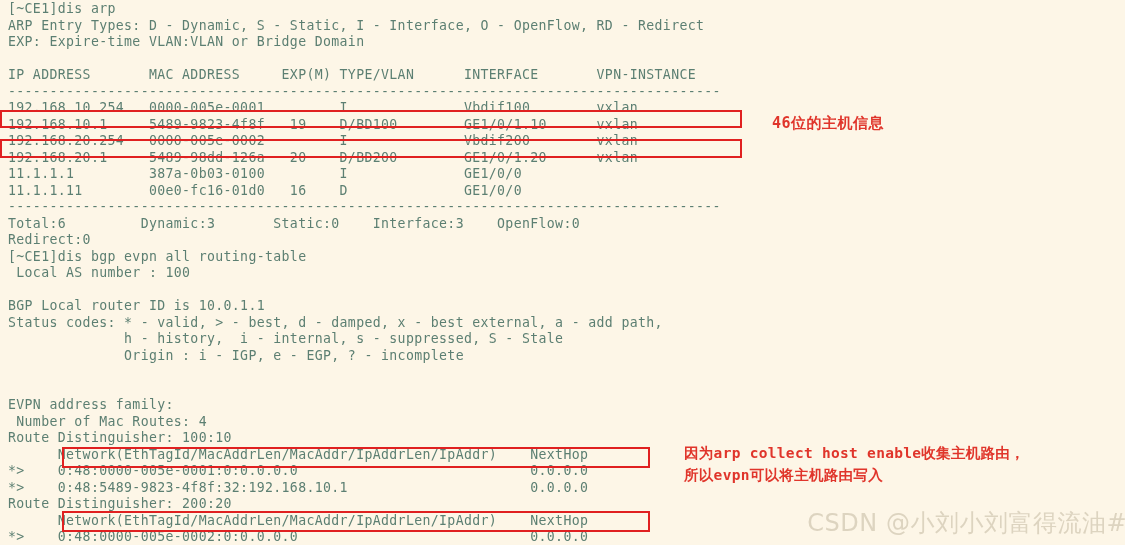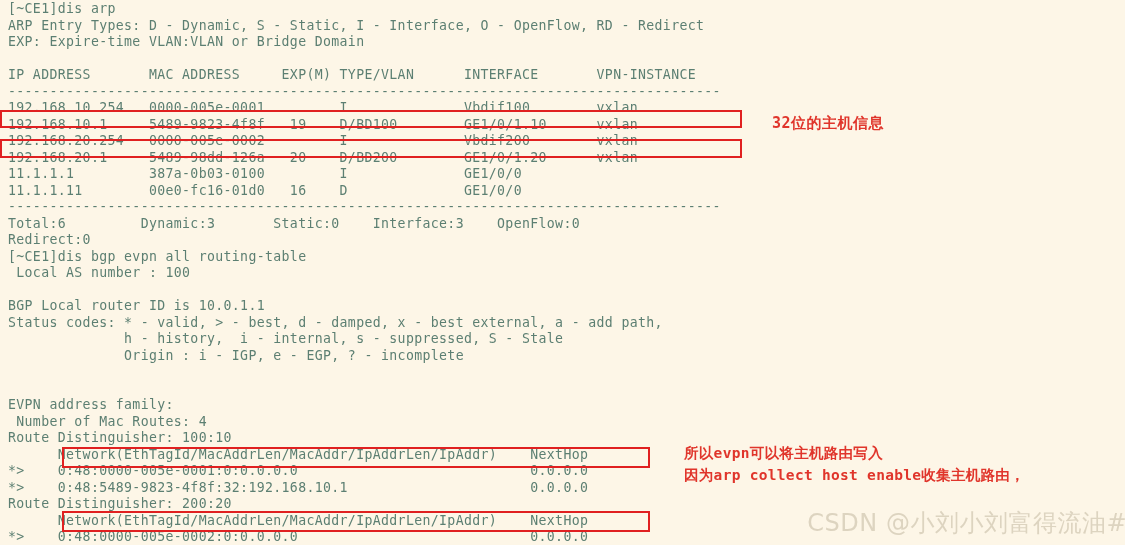--- a/index.html
+++ b/index.html
@@ -113,19 +113,19 @@
 Route Distinguisher: 200:20
       Network(EthTagId/MacAddrLen/MacAddr/IpAddrLen/IpAddr)    NextHop
 *&gt;    0:48:0000-005e-0002:0:0.0.0.0                            0.0.0.0
 *&gt;    0:48:5489-98dd-126a:32:192.168.20.1                      0.0.0.0</pre>
 
   <div class="hl-box" id="hl0" style="left: 0px; top: 110px; width: 742px; height: 18px; border-color: rgb(224, 32, 32);"></div>
   <div class="hl-box" id="hl1" style="left: 0px; top: 139px; width: 742px; height: 19px; border-color: rgb(224, 32, 32);"></div>
   <div class="hl-box" id="hl2" style="left: 62px; top: 447px; width: 588px; height: 21px; border-color: rgb(224, 32, 32);"></div>
   <div class="hl-box" id="hl3" style="left: 62px; top: 511px; width: 588px; height: 21px; border-color: rgb(224, 32, 32);"></div>
 
-  <div class="annot" id="annot-host-info"><span class="annot-mono">32</span><span>位的主机信息</span></div>
+  <div class="annot" id="annot-host-info"><span class="annot-mono">46</span><span>位的主机信息</span></div>
 
-  <div class="annot" id="annot-evpn"><div><span>所以</span><span class="annot-mono">evpn</span><span>可以将主机路由写入</span></div><div><span>因为</span><span class="annot-mono">arp collect host enable</span><span>收集主机路由，</span></div></div>
+  <div class="annot" id="annot-evpn"><div><span>因为</span><span class="annot-mono">arp collect host enable</span><span>收集主机路由，</span></div><div><span>所以</span><span class="annot-mono">evpn</span><span>可以将主机路由写入</span></div></div>
 
   <div id="watermark">CSDN @小刘小刘富得流油#</div>
 
 </div>
 
 </body></html>

